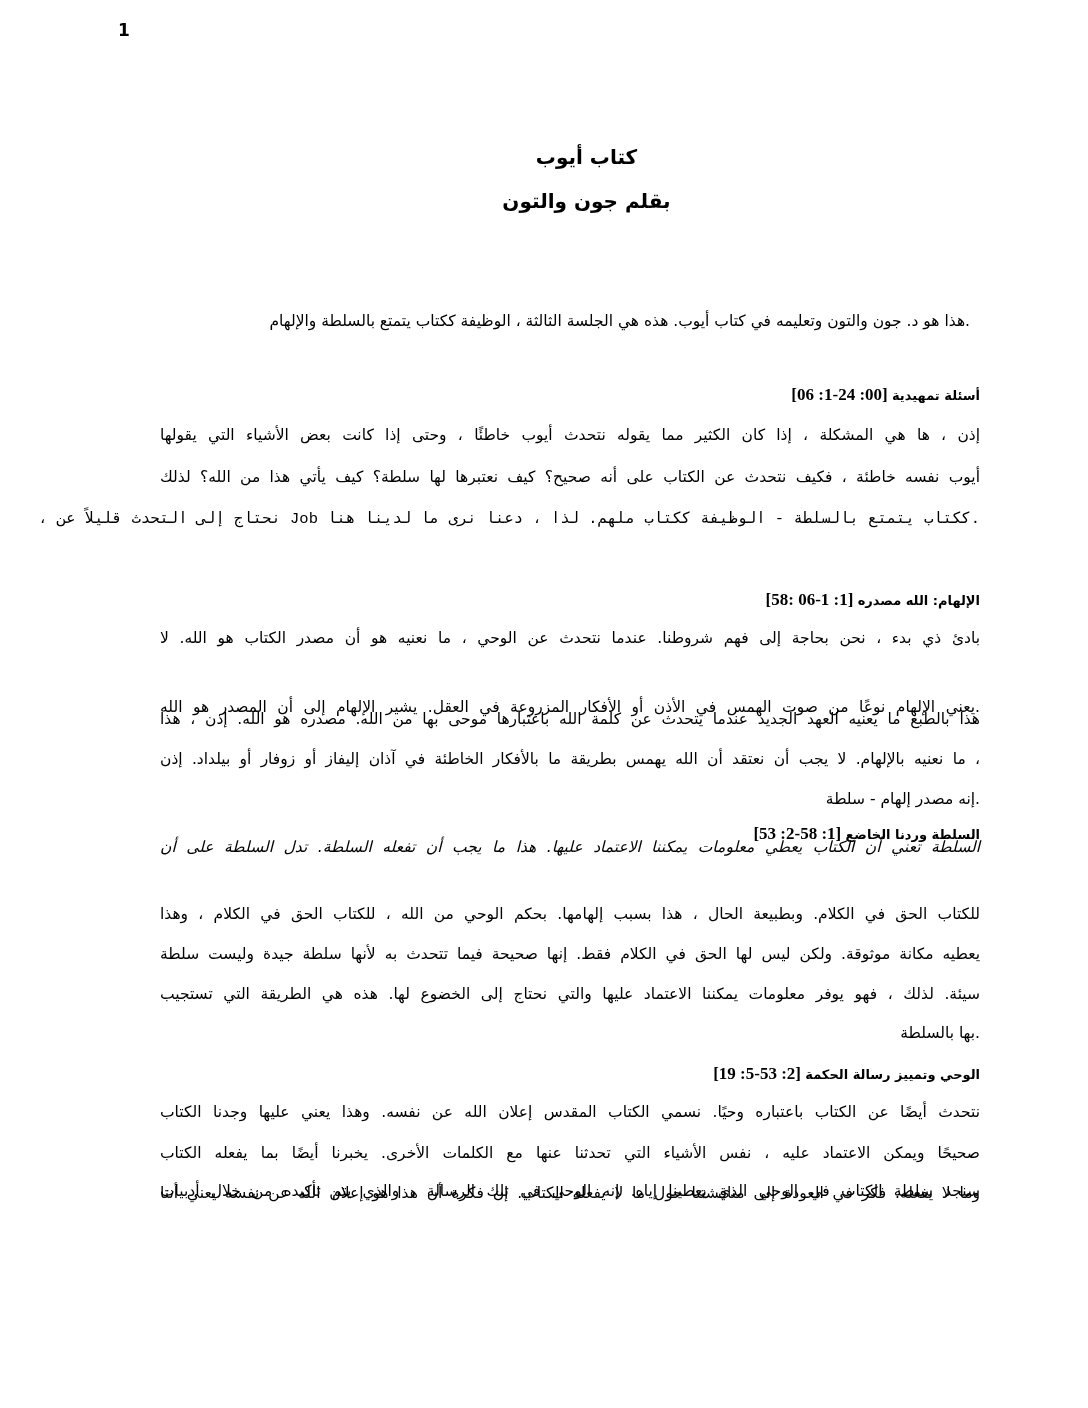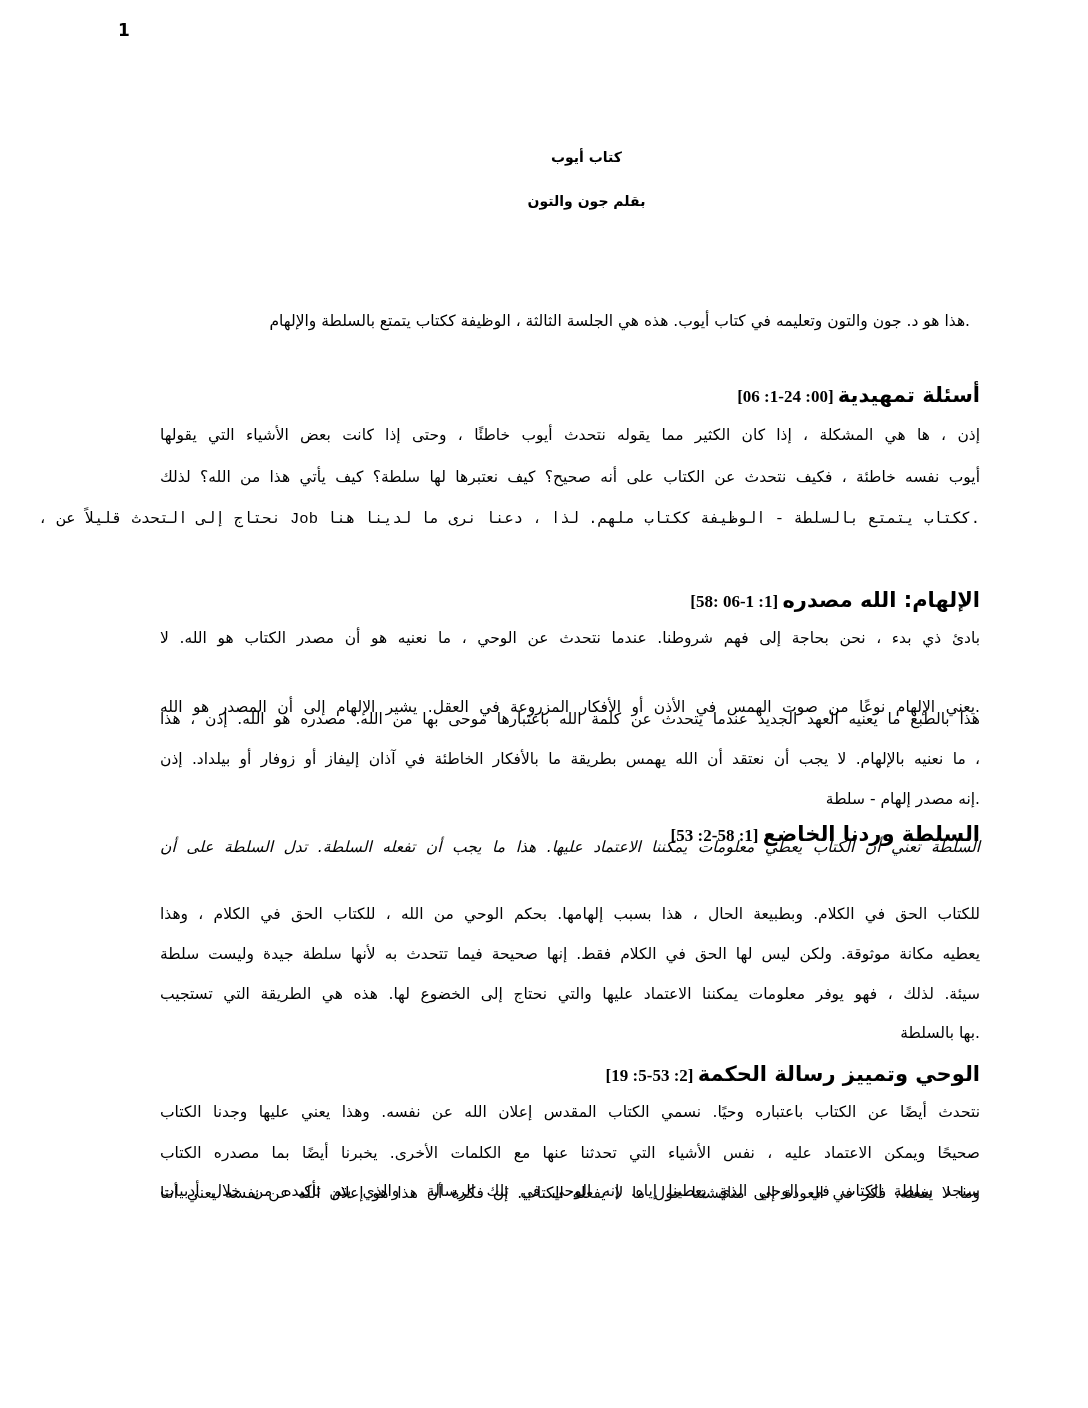--- a/index.html
+++ b/index.html
@@ -1,30 +1,30 @@
 <!DOCTYPE html>
 <html><head>
 <meta charset="utf-8">
 <style>
   html, body { margin: 0; padding: 0; background: #ffffff; }
   body { width: 1088px; height: 1408px; position: relative; overflow: hidden;
          font-family: "DejaVu Sans", "Liberation Sans", sans-serif; color: #000; }
   .page-number { position: absolute; left: 118px; top: 20px; font-size: 17px; font-weight: bold;
                  font-family: "DejaVu Sans", sans-serif; }
   .title-block { position: absolute; left: 0; width: 1088px; top: 146px; text-align: center; }
-  .title-line { font-weight: bold; font-size: 14px; line-height: 22px; margin-bottom: 22px;
+  .title-line { font-weight: bold; font-size: 20px; line-height: 22px; margin-bottom: 22px;
                 direction: rtl; padding-left: 85px; }
   .title-line:last-child { margin-bottom: 8px; }
   .line { position: absolute; right: 108px; width: 820px; direction: rtl; text-align: justify;
           text-align-last: justify; font-size: 15.5px; line-height: 22px; white-space: nowrap; }
   .line.last { text-align-last: right; }
   .line.intro { right: 118px; text-align-last: right; font-size: 15.5px; }
   .heading { position: absolute; right: 108px; direction: rtl; font-weight: bold; font-size: 17px;
              line-height: 24px; font-family: "Liberation Serif", "DejaVu Serif", serif; }
-  .heading .ar { font-family: "DejaVu Sans", sans-serif; font-size: 21px; }
+  .heading .ar { font-family: "DejaVu Sans", sans-serif; font-size: 13px; }
 </style>
 </head>
 <body>
 
 <div class="page-number">1</div>
 
 <div class="title-block">
   <div class="title-line">كتاب أيوب</div>
   <div class="title-line">بقلم جون والتون</div>
 </div>
@@ -57,15 +57,15 @@
 <div class="line" style="top:903px;">للكتاب الحق في الكلام. وبطبيعة الحال ، هذا بسبب إلهامها. بحكم الوحي من الله ، للكتاب الحق في الكلام ، وهذا</div>
 <div class="line" style="top:943px;">يعطيه مكانة موثوقة. ولكن ليس لها الحق في الكلام فقط. إنها صحيحة فيما تتحدث به لأنها سلطة جيدة وليست سلطة</div>
 <div class="line" style="top:983px;">سيئة. لذلك ، فهو يوفر معلومات يمكننا الاعتماد عليها والتي نحتاج إلى الخضوع لها. هذه هي الطريقة التي تستجيب</div>
 <div class="line last" style="top:1022px;">.بها بالسلطة</div>
 
 <div class="heading" style="top:1062px;">
   <span class="ar">الوحي وتمييز رسالة الحكمة</span>
   <span>[2: 53-5: 19]</span>
 </div>
 <div class="line" style="top:1101px;">نتحدث أيضًا عن الكتاب باعتباره وحيًا. نسمي الكتاب المقدس إعلان الله عن نفسه. وهذا يعني عليها وجدنا الكتاب</div>
-<div class="line" style="top:1142px;">صحيحًا ويمكن الاعتماد عليه ، نفس الأشياء التي تحدثنا عنها مع الكلمات الأخرى. يخبرنا أيضًا بما مصدره الكتاب</div>
+<div class="line" style="top:1142px;">صحيحًا ويمكن الاعتماد عليه ، نفس الأشياء التي تحدثنا عنها مع الكلمات الأخرى. يخبرنا أيضًا بما يفعله الكتاب</div>
 <div class="line" style="top:1182px;">وما لا يفعله. فكر في العودة إلى مناقشتنا حول ما لا يفعله الكتاب. إن فكرة أن هذا هو إعلان الله عن نفسه يعني أننا</div>
 <div class="line" style="top:1180px;">سنجد سلطة الكتاب في الوحي الذي يعطينا إياه. إنه الوحي في تلك الرسالة ، والذي يتم تأكيده من خلال أدبيات</div>
 
 </body></html>

